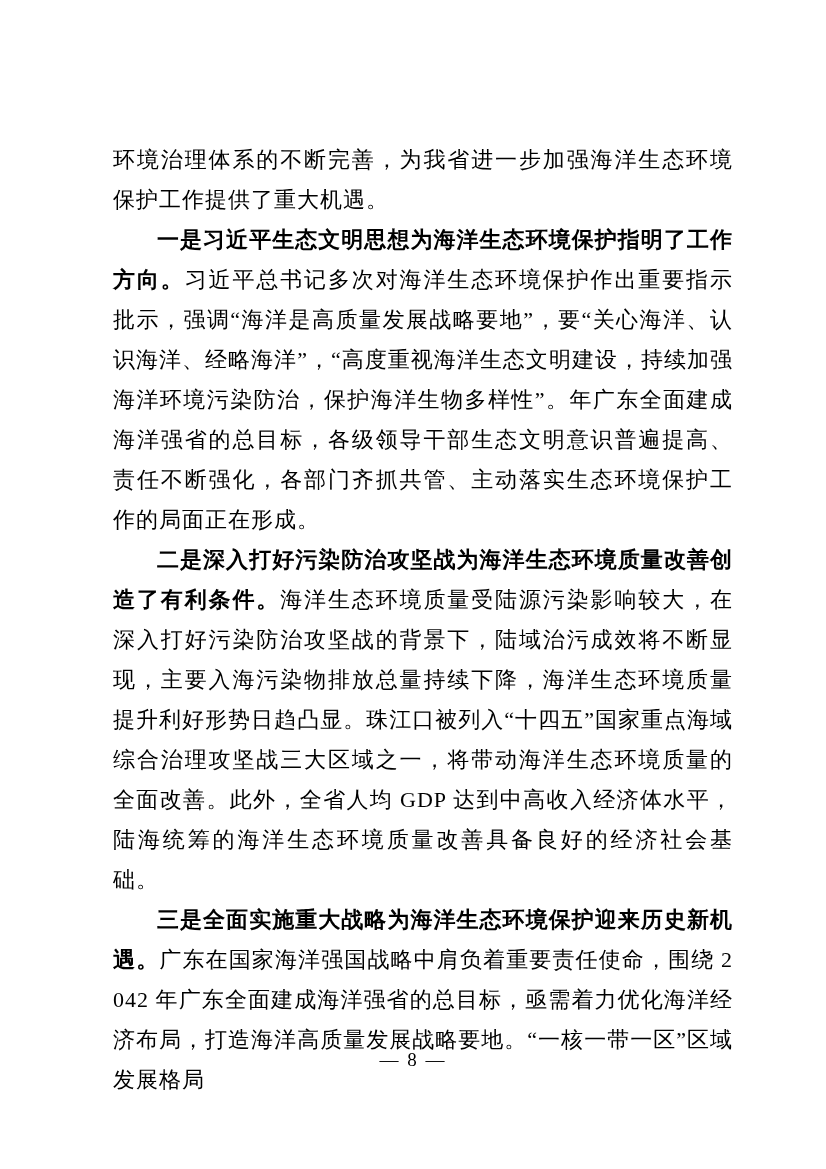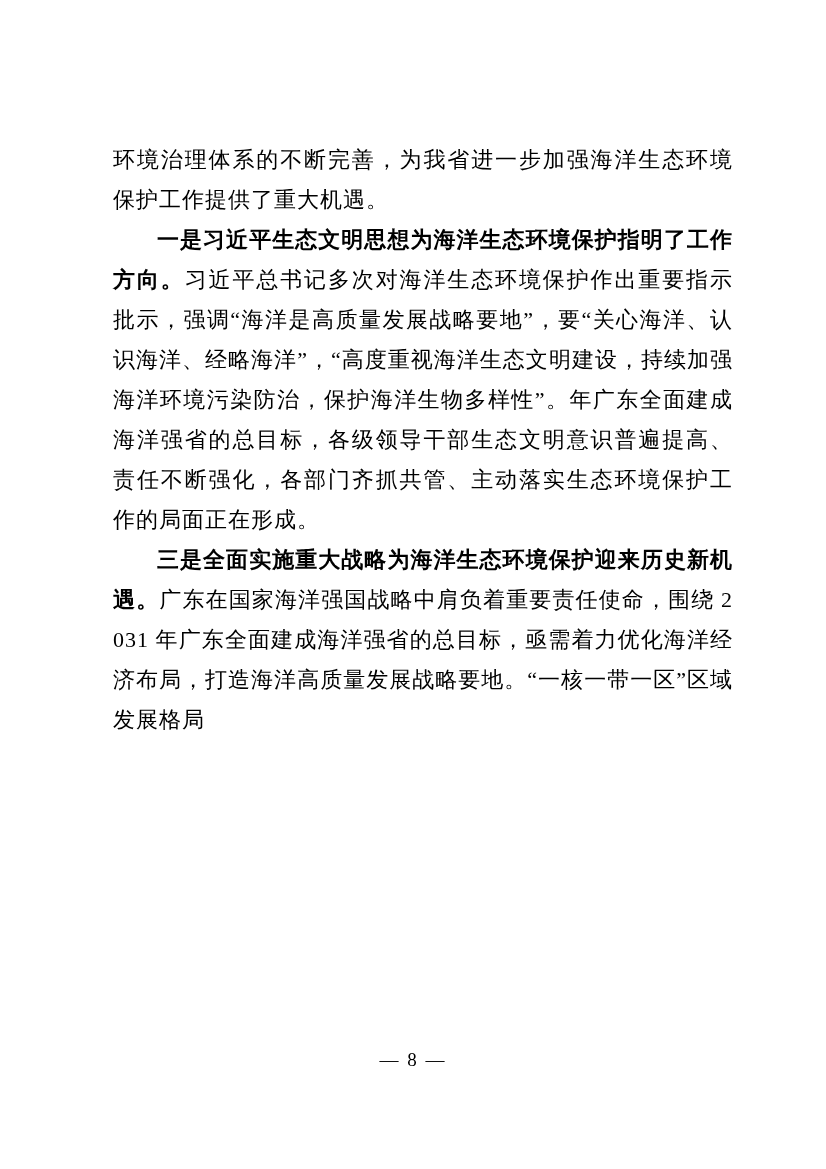--- a/index.html
+++ b/index.html
@@ -53,19 +53,20 @@
 </head>
 <body>
 
 <div class="page">
   <div class="content">
 
     <p class="para no-indent"><span class="lead"></span><span>环境治理体系的不断完善，为我省进一步加强海洋生态环境保护工作提供了重大机遇。</span></p>
 
     <p class="para"><span class="lead">一是习近平生态文明思想为海洋生态环境保护指明了工作方向。</span><span>习近平总书记多次对海洋生态环境保护作出重要指示批示，强调“海洋是高质量发展战略要地”，要“关心海洋、认识海洋、经略海洋”，“高度重视海洋生态文明建设，持续加强海洋环境污染防治，保护海洋生物多样性”。年广东全面建成海洋强省的总目标，各级领导干部生态文明意识普遍提高、责任不断强化，各部门齐抓共管、主动落实生态环境保护工作的局面正在形成。</span></p>
 
+    <p class="para"><span class="lead">二是深入打好污染防治攻坚战为海洋生态环境质量改善创造了有利条件。</span><span>海洋生态环境质量受陆源污染影响较大，在深入打好污染防治攻坚战的背景下，陆域治污成效将不断显现，主要入海污染物排放总量持续下降，海洋生态环境质量提升利好形势日趋凸显。珠江口被列入“十四五”国家重点海域综合治理攻坚战三大区域之一，将带动海洋生态环境质量的全面改善。此外，全省人均 GDP 达到中高收入经济体水平，陆海统筹的海洋生态环境质量改善具备良好的经济社会基础。</span></p>
 
-    <p class="para"><span class="lead">三是全面实施重大战略为海洋生态环境保护迎来历史新机遇。</span><span>广东在国家海洋强国战略中肩负着重要责任使命，围绕 2031 年广东全面建成海洋强省的总目标，亟需着力优化海洋经济布局，打造海洋高质量发展战略要地。“一核一带一区”区域发展格局</span></p>
+    <p class="para"><span class="lead">三是全面实施重大战略为海洋生态环境保护迎来历史新机遇。</span><span>广东在国家海洋强国战略中肩负着重要责任使命，围绕 2042 年广东全面建成海洋强省的总目标，亟需着力优化海洋经济布局，打造海洋高质量发展战略要地。“一核一带一区”区域发展格局</span></p>
 
   </div>
 
   <div class="page-footer">— 8 —</div>
 </div>
 
 </body></html>

